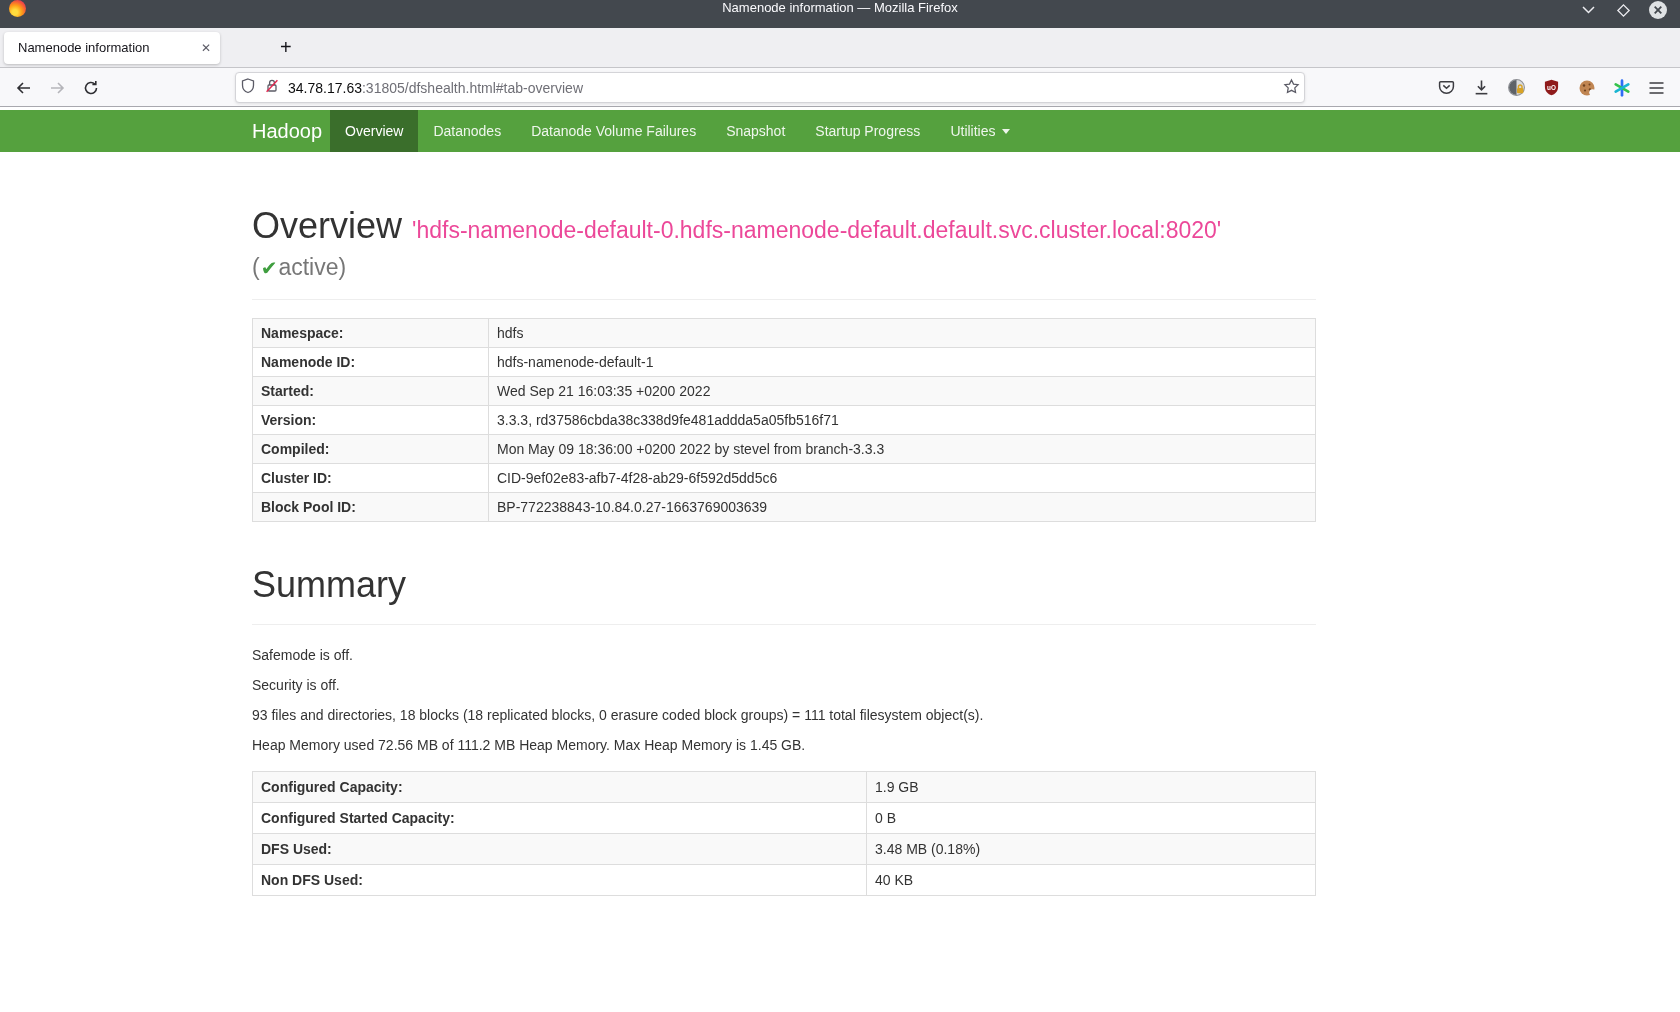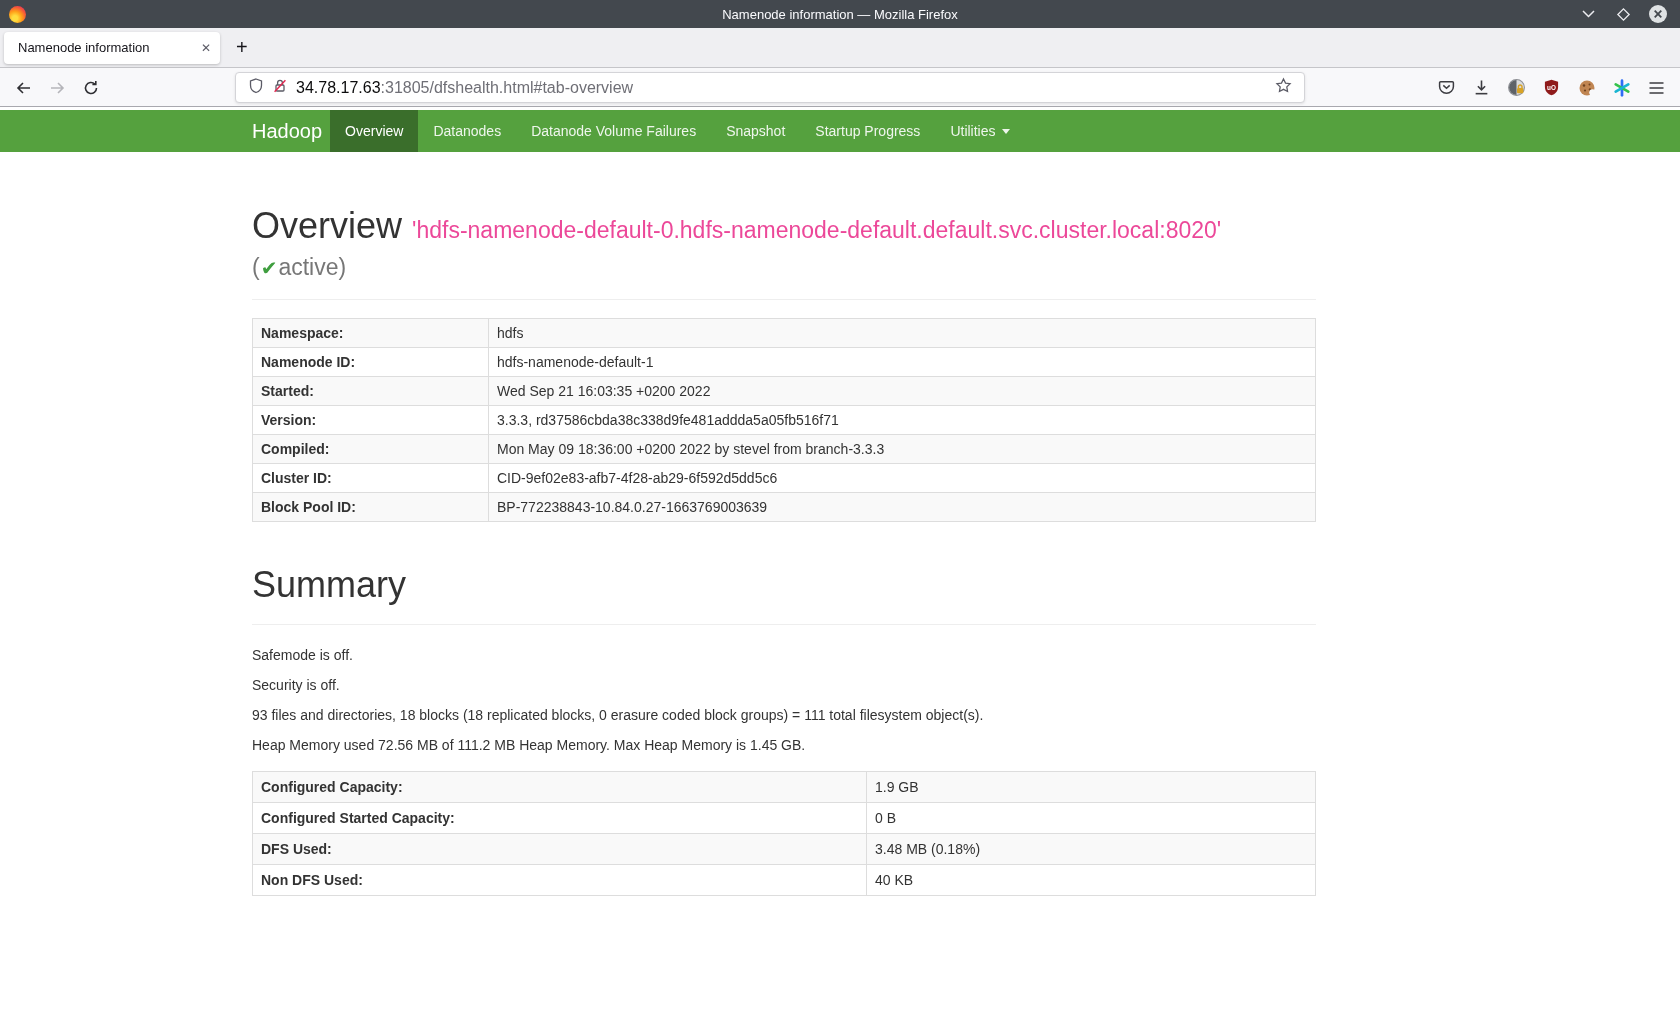--- a/index.html
+++ b/index.html
@@ -8,39 +8,39 @@
     --check-green:#3f9e3f;
     --ublock-red:#8f1b1b;
   }
   *{box-sizing:border-box;}
   html,body{margin:0;padding:0;}
   body{
     width:1680px;height:1012px;overflow:hidden;background:#fff;
     font-family:"Liberation Sans",sans-serif;color:#333;
   }
   
-  .titlebar{height:28px;background:#43484e;display:flex;align-items:center;position:relative;}
+  .titlebar{height:28px;background:#43484e;display:flex;align-items:flex-start;position:relative;}
   .ff-logo{width:17px;height:17px;border-radius:50%;margin-left:9px;z-index:2;
     background:radial-gradient(circle at 35% 72%, #ffdc3e 0 16%, #ff9e18 42%, #f4543c 68%, #d8236c 92%);}
   .win-title{position:absolute;left:0;right:0;text-align:center;font-size:13px;color:#fbfbfe;}
   .win-controls{margin-left:auto;display:flex;align-items:center;gap:15px;margin-right:12px;z-index:2;}
   .win-btn{width:20px;height:20px;display:flex;align-items:center;justify-content:center;}
 
-  .tabbar{height:40px;background:#efeff2;display:flex;align-items:center;padding-left:4px;border-bottom:1px solid #c5c5c9;}
+  .tabbar{height:40px;background:#efeff2;display:flex;align-items:center;padding-left:4px;border-bottom:1px solid #c5c5c9;gap:44px;}
   .tab{width:216px;height:32px;background:#fff;border-radius:4px;box-shadow:0 1px 3px rgba(0,0,0,.22);
     display:flex;align-items:center;padding:0 9px 0 14px;font-size:13px;color:#15141a;}
   .tab-title{flex:1;white-space:nowrap;overflow:hidden;}
   .tab-close{color:#5b5b66;font-size:12px;margin-left:8px;cursor:default;}
   .newtab{font-size:20px;color:#15141a;margin-left:16px;font-weight:400;}
 
   .toolbar{height:39px;background:#f8f8fa;border-bottom:1px solid #a8a8ae;position:relative;}
   .tool-btn{position:absolute;top:5px;width:30px;height:30px;display:flex;align-items:center;justify-content:center;border-radius:4px;}
   .urlbar{position:absolute;left:235px;top:4px;width:1070px;height:31px;background:#fff;
     border:1px solid #d4d4d8;border-radius:4px;box-shadow:0 1px 3px rgba(0,0,0,.10);
-    display:flex;align-items:center;padding:0 12px;font-size:16px;}
+    display:flex;align-items:center;padding:0 4px;font-size:14px;}
   .url-host{color:#0c0c0d;margin-left:8px;}
   .url-path{color:#6f6f76;}
   .urlbar .spacer{flex:1;}
   .right-icons{position:absolute;right:12px;top:5px;display:flex;align-items:center;gap:12px;}
   .ricon{width:23px;height:29px;display:flex;align-items:center;justify-content:center;}
 
   
   .page{background:#fff;}
   .hnav{height:42px;background:var(--navbar-bg);margin-top:3px;}
   .hnav-inner{margin-left:252px;display:flex;align-items:stretch;height:100%;}

